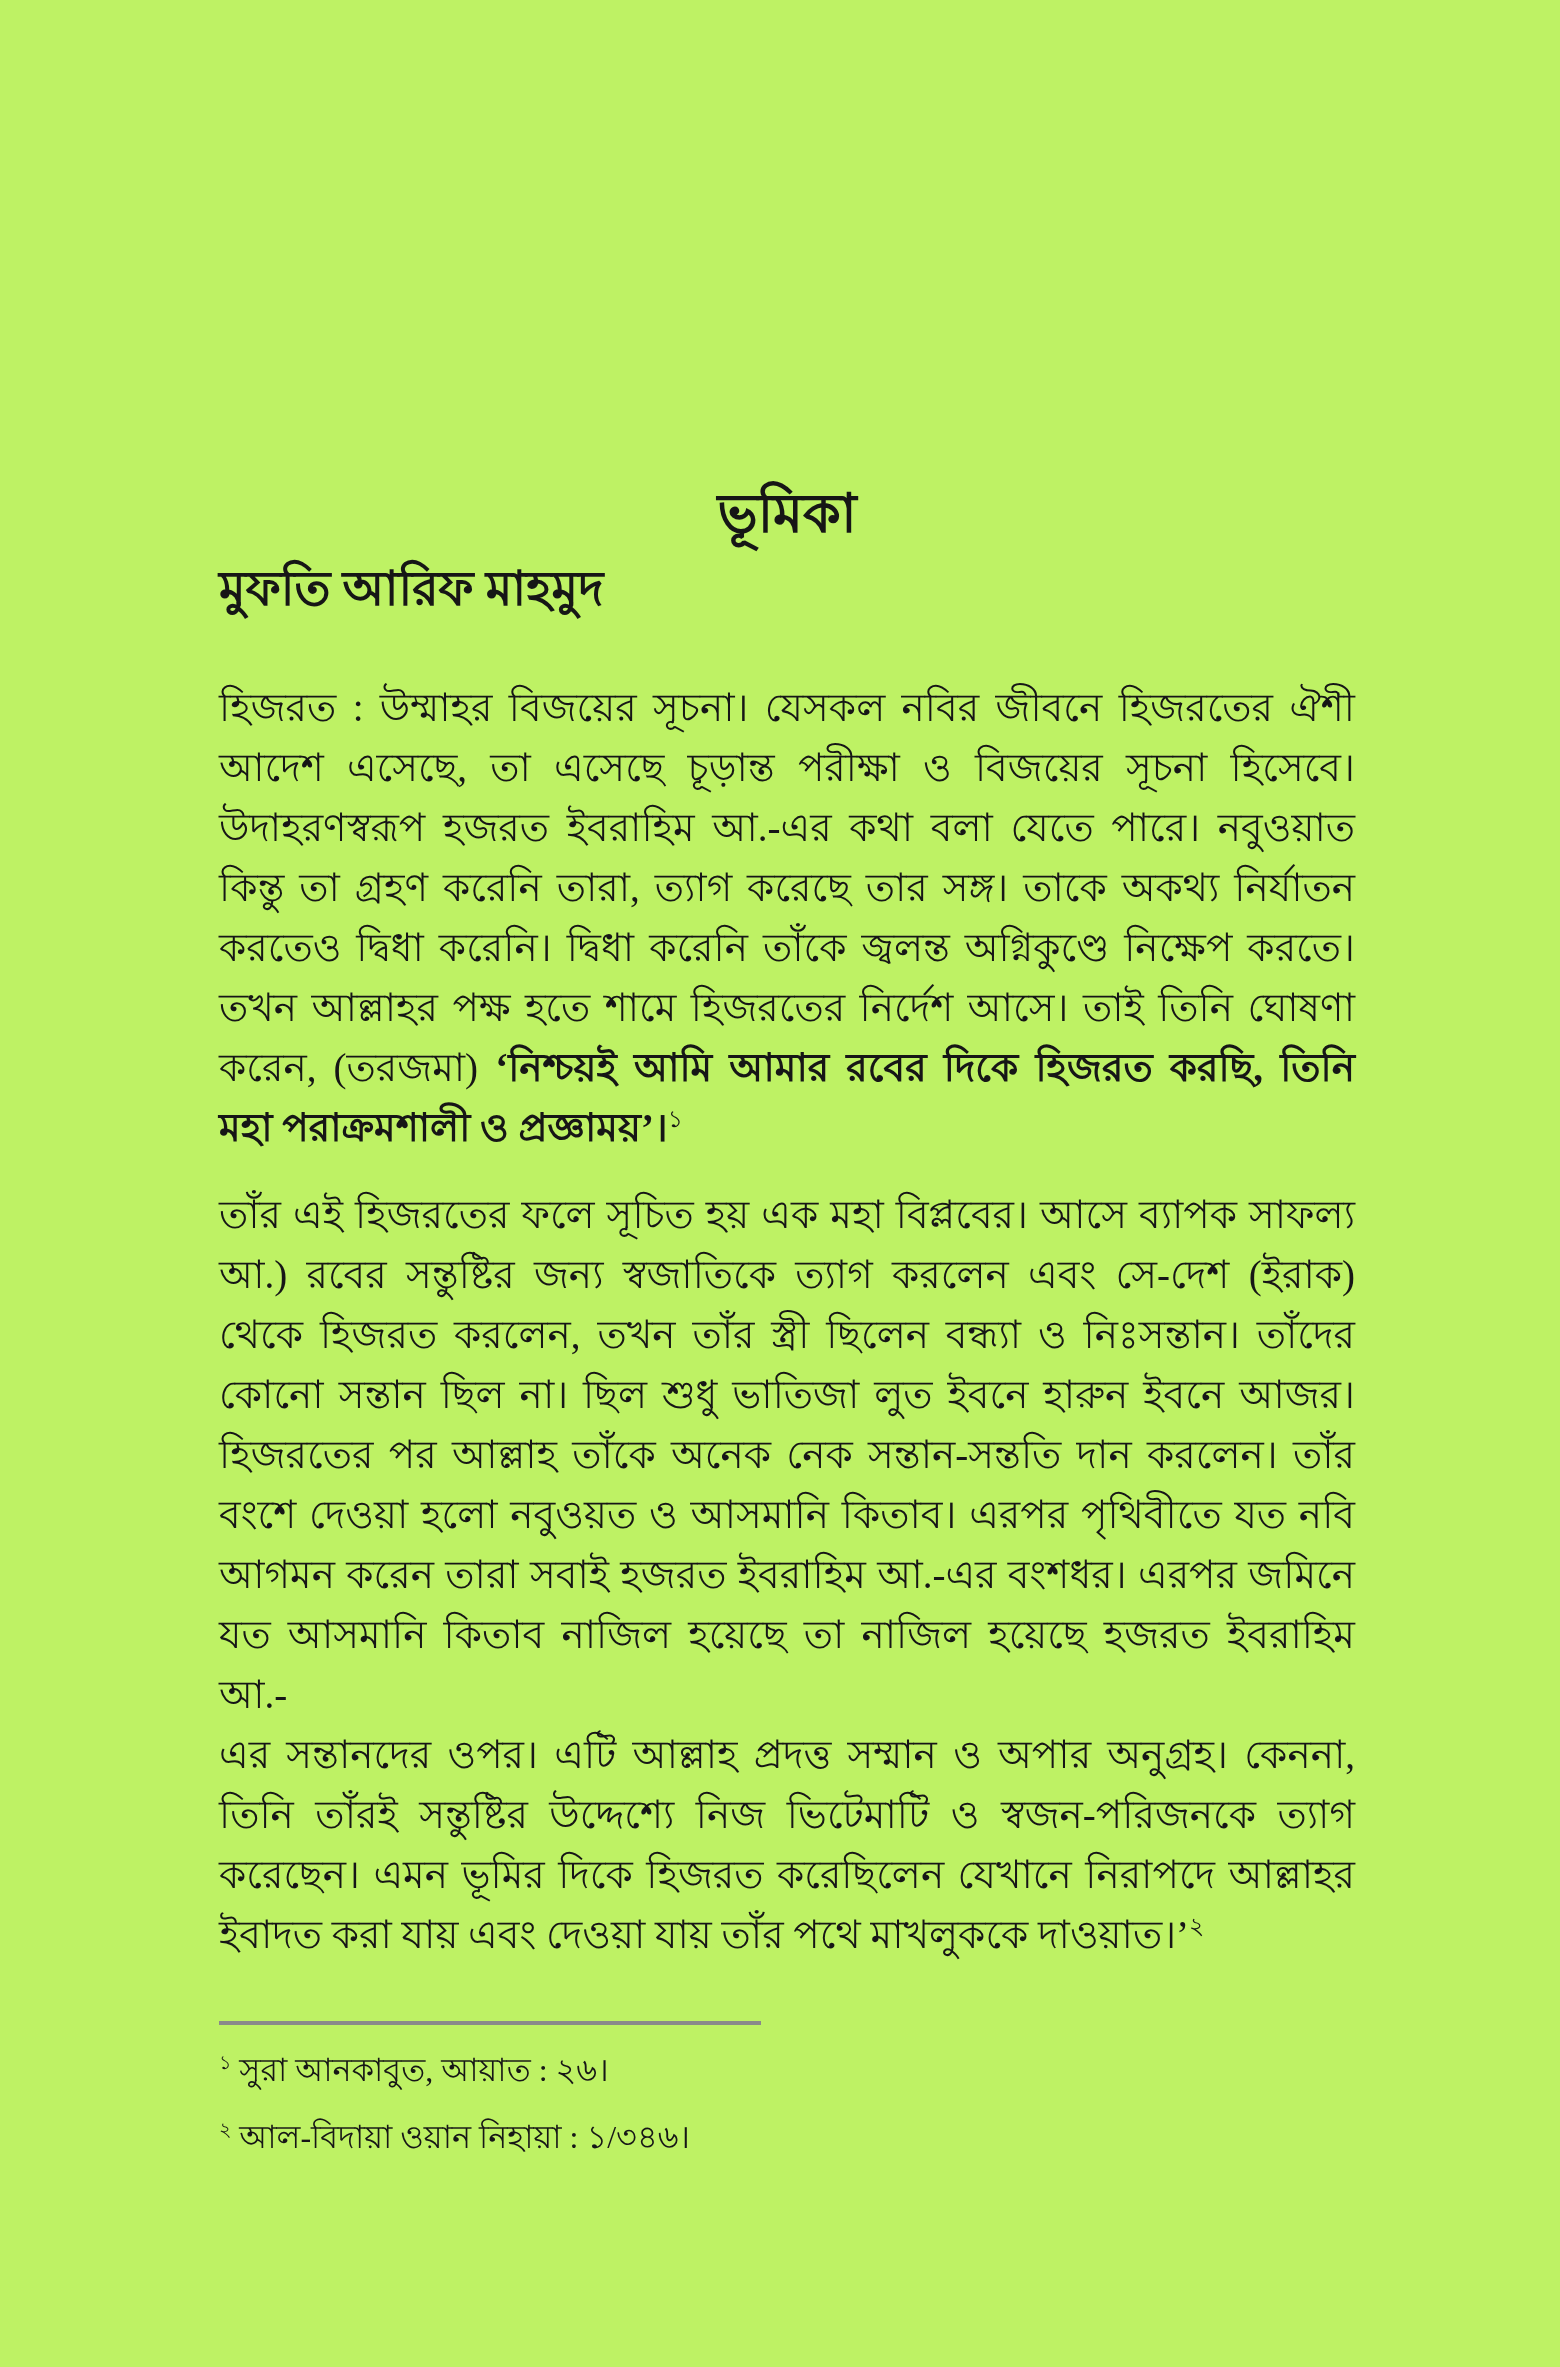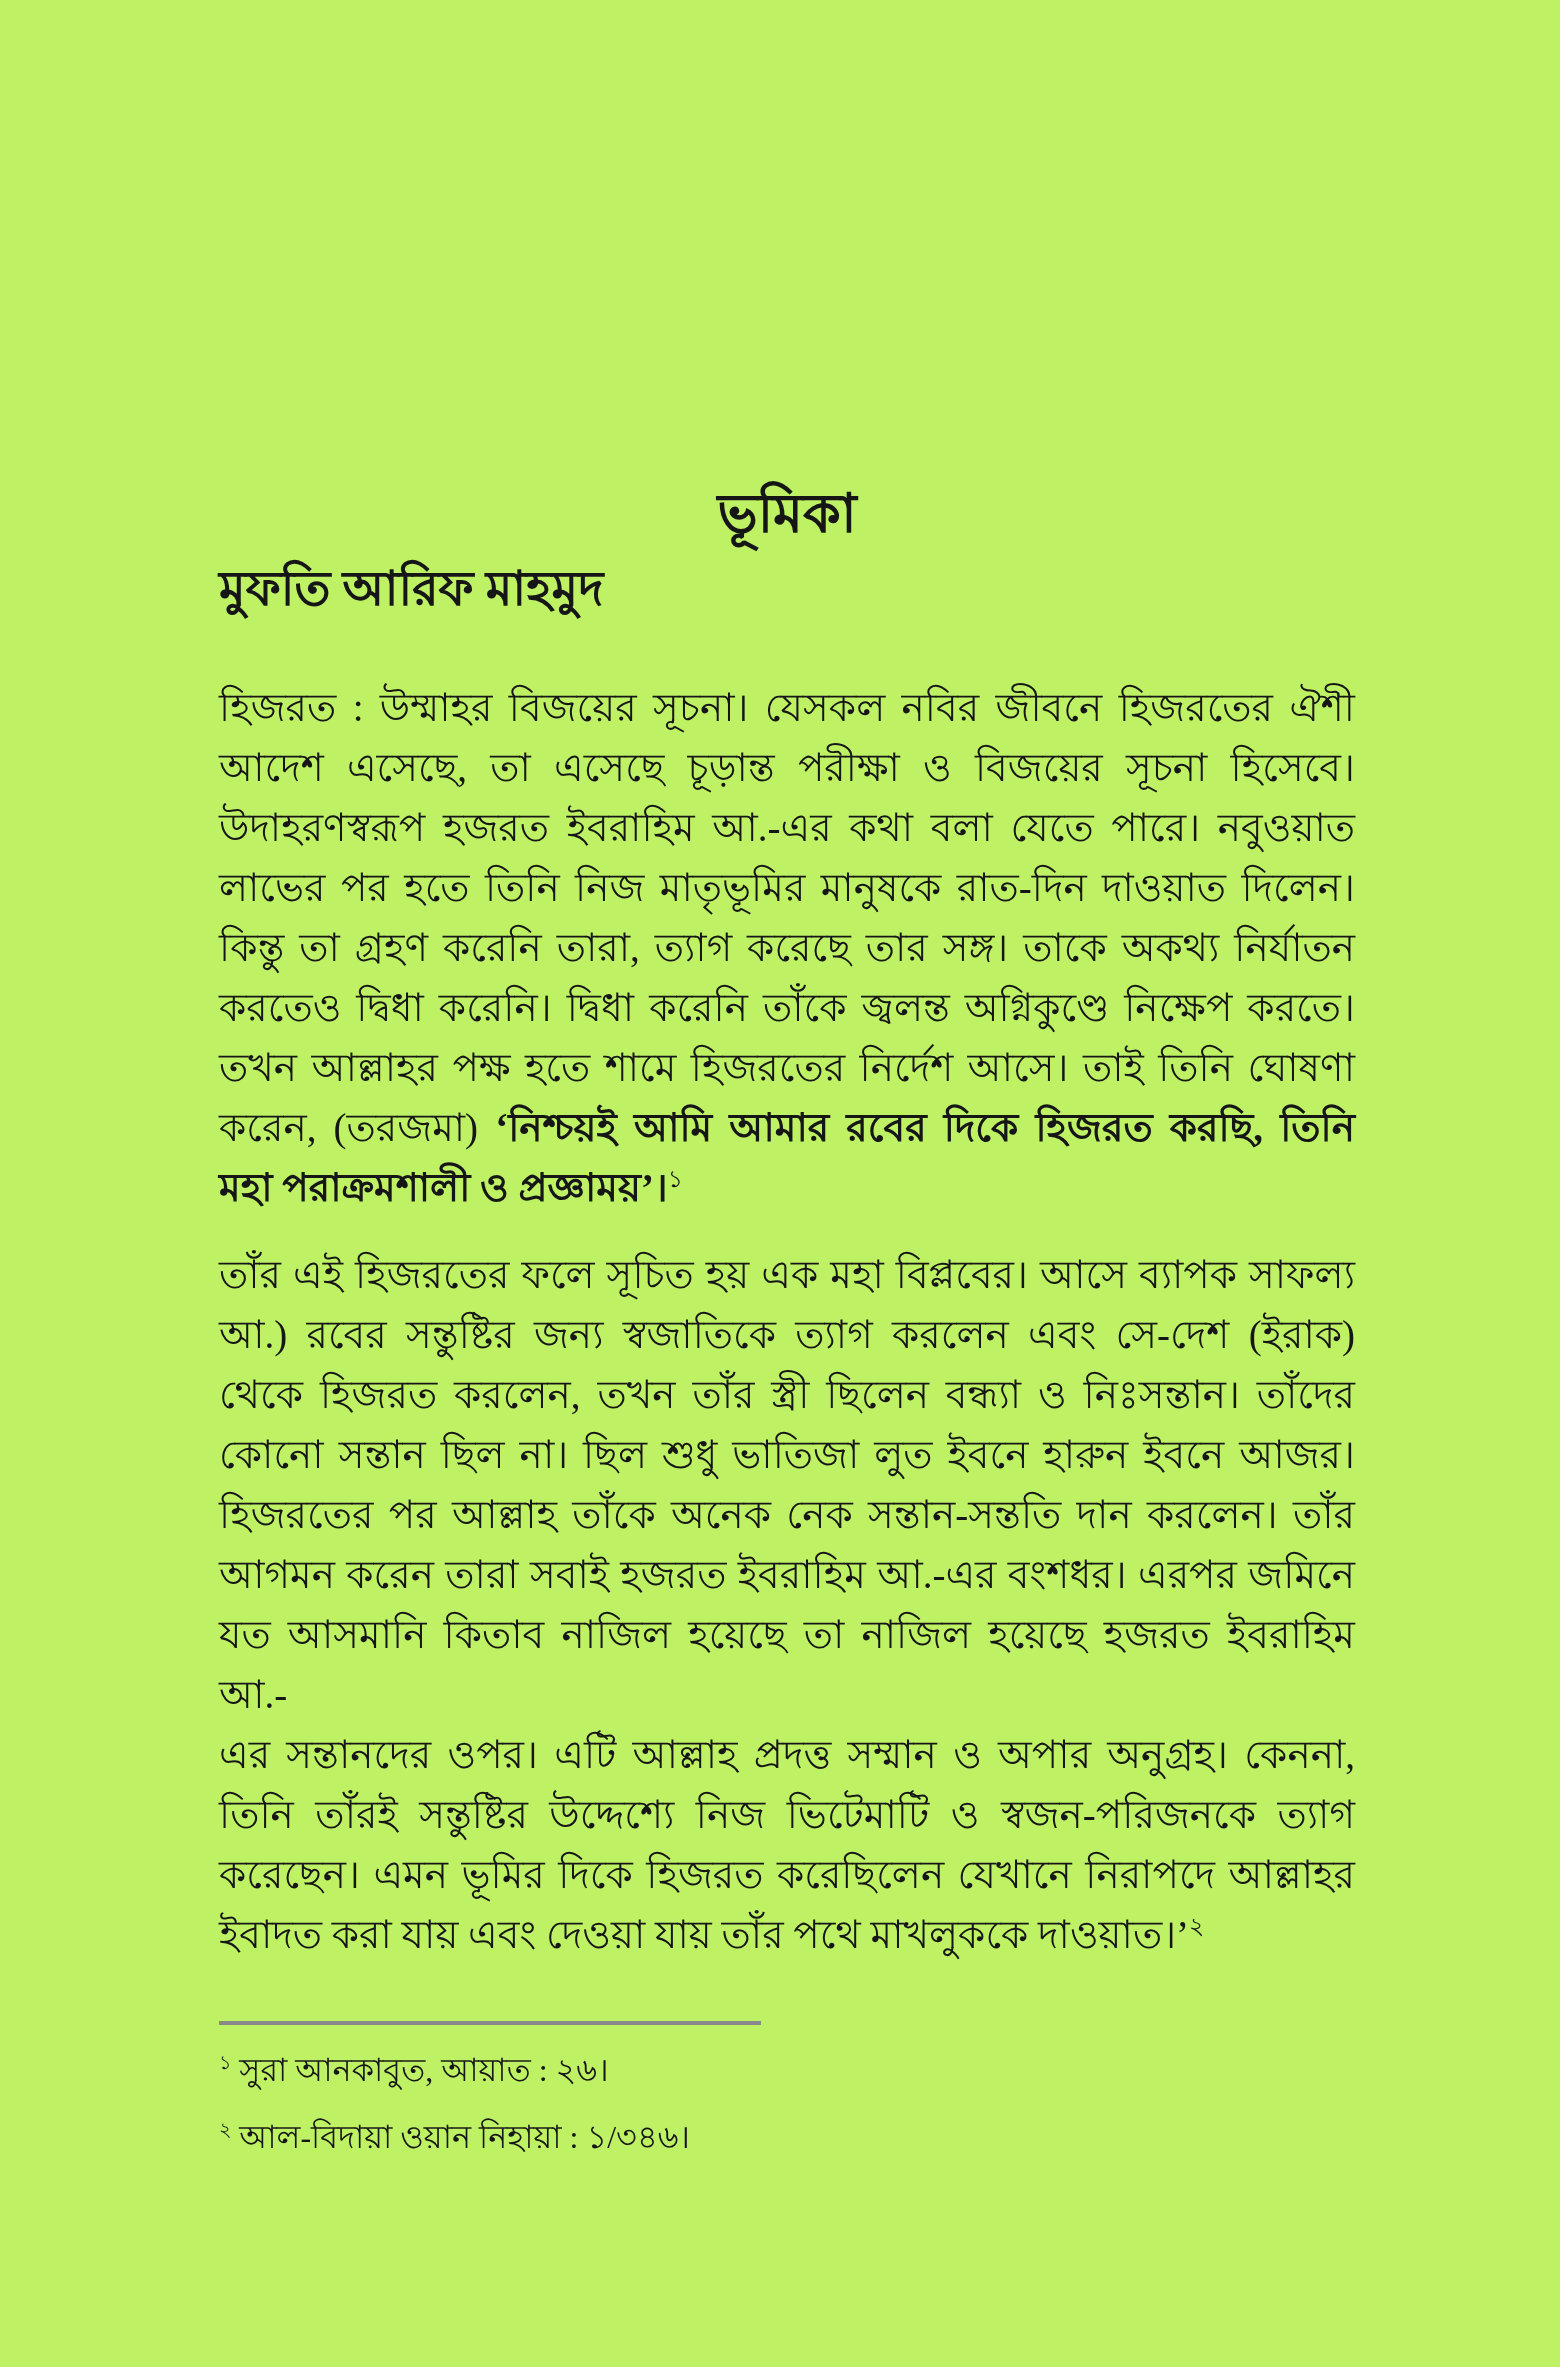--- a/index.html
+++ b/index.html
@@ -73,33 +73,33 @@
 
 <div class="page">
   <div class="content">
     <h1 class="page-title">ভূমিকা</h1>
     <h2 class="page-author">মুফতি আরিফ মাহমুদ</h2>
     <div class="body-paragraphs">
         <div class="para">
           <div class="line"><span>হিজরত : উম্মাহর বিজয়ের সূচনা। যেসকল নবির জীবনে হিজরতের ঐশী</span></div>
           <div class="line"><span>আদেশ এসেছে, তা এসেছে চূড়ান্ত পরীক্ষা ও বিজয়ের সূচনা হিসেবে।</span></div>
           <div class="line"><span>উদাহরণস্বরূপ হজরত ইবরাহিম আ.-এর কথা বলা যেতে পারে। নবুওয়াত</span></div>
-          <div class="line"><span>লাভের পর হতে তিনি নিজ মাতৃভূমির মানুষকে রাত-দিন দাওয়াত দিলেন।</span></div>
           <div class="line"><span>কিন্তু তা গ্রহণ করেনি তারা, ত্যাগ করেছে তার সঙ্গ। তাকে অকথ্য নির্যাতন</span></div>
           <div class="line"><span>করতেও দ্বিধা করেনি। দ্বিধা করেনি তাঁকে জ্বলন্ত অগ্নিকুণ্ডে নিক্ষেপ করতে।</span></div>
           <div class="line"><span>তখন আল্লাহর পক্ষ হতে শামে হিজরতের নির্দেশ আসে। তাই তিনি ঘোষণা</span></div>
           <div class="line"><span>করেন, (তরজমা) </span><span class="bold">‘নিশ্চয়ই আমি আমার রবের দিকে হিজরত করছি, তিনি</span></div>
           <div class="line last"><span class="bold">মহা পরাক্রমশালী ও প্রজ্ঞাময়’।</span><sup>১</sup></div>
         </div>
         <div class="para">
           <div class="line"><span>তাঁর এই হিজরতের ফলে সূচিত হয় এক মহা বিপ্লবের। আসে ব্যাপক সাফল্য</span></div>
           <div class="line"><span>আ.) রবের সন্তুষ্টির জন্য স্বজাতিকে ত্যাগ করলেন এবং সে-দেশ (ইরাক)</span></div>
           <div class="line"><span>থেকে হিজরত করলেন, তখন তাঁর স্ত্রী ছিলেন বন্ধ্যা ও নিঃসন্তান। তাঁদের</span></div>
           <div class="line"><span>কোনো সন্তান ছিল না। ছিল শুধু ভাতিজা লুত ইবনে হারুন ইবনে আজর।</span></div>
           <div class="line"><span>হিজরতের পর আল্লাহ তাঁকে অনেক নেক সন্তান-সন্ততি দান করলেন। তাঁর</span></div>
+          <div class="line"><span>বংশে দেওয়া হলো নবুওয়ত ও আসমানি কিতাব। এরপর পৃথিবীতে যত নবি</span></div>
           <div class="line"><span>আগমন করেন তারা সবাই হজরত ইবরাহিম আ.-এর বংশধর। এরপর জমিনে</span></div>
           <div class="line"><span>যত আসমানি কিতাব নাজিল হয়েছে তা নাজিল হয়েছে হজরত ইবরাহিম আ.-</span></div>
           <div class="line"><span>এর সন্তানদের ওপর। এটি আল্লাহ প্রদত্ত সম্মান ও অপার অনুগ্রহ। কেননা,</span></div>
           <div class="line"><span>তিনি তাঁরই সন্তুষ্টির উদ্দেশ্যে নিজ ভিটেমাটি ও স্বজন-পরিজনকে ত্যাগ</span></div>
           <div class="line"><span>করেছেন। এমন ভূমির দিকে হিজরত করেছিলেন যেখানে নিরাপদে আল্লাহর</span></div>
           <div class="line last"><span>ইবাদত করা যায় এবং দেওয়া যায় তাঁর পথে মাখলুককে দাওয়াত।’</span><sup>২</sup></div>
         </div>
       </div>
   </div>
 

